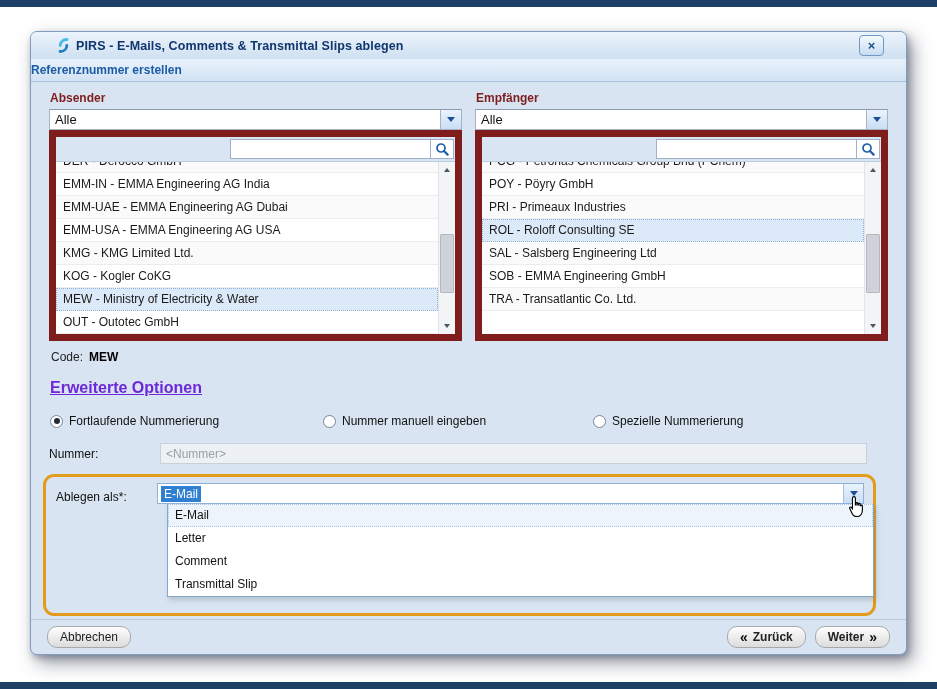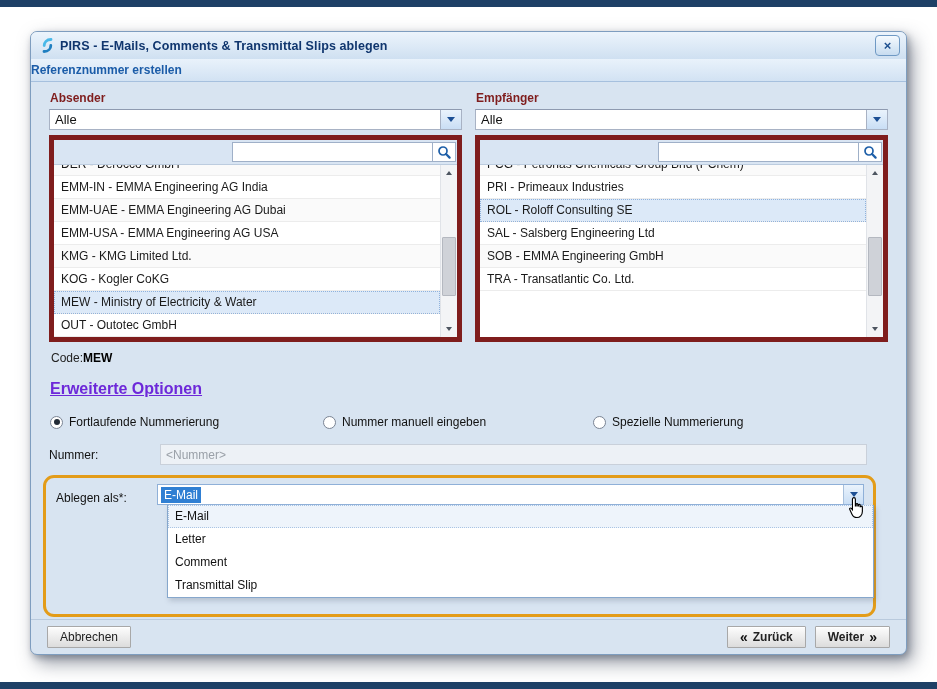--- a/index.html
+++ b/index.html
@@ -17,21 +17,21 @@
   
   .dialog {
     position:absolute; left:30px; top:31px; width:877px; height:624px;
     background:#d8e4f1;
     border:1px solid #7e9dbf;
     border-radius:7px;
     box-shadow:6px 8px 18px rgba(50,60,80,.50), 2px 3px 6px rgba(50,60,80,.35);
     z-index:2;
   }
   .titlebar {
-    height:27px; display:flex; align-items:center; padding:0 6px;
+    height:27px; display:flex; align-items:center; padding:0 22px;
     background:linear-gradient(#ecf4fc,#cfe0f1);
     border-radius:6px 6px 0 0;
   }
   .titlebar .app-icon { width:17px; height:17px; margin:0 4px 0 2px; flex:none; }
   .title-text { font-size:12.5px; font-weight:bold; color:#10366e; letter-spacing:.1px; }
   .close-btn {
     margin-left:auto; width:25px; height:21px; border:1px solid #6f99c4; border-radius:4px;
     background:linear-gradient(#f5fafe,#c7dcf0);
     display:flex; align-items:center; justify-content:center;
     font-size:13px; font-weight:bold; color:#1d4f8f; cursor:pointer;
@@ -55,21 +55,21 @@
     display:flex; align-items:center; position:relative; font-size:13px; color:#111;
   }
   .combo .combo-value { padding-left:5px; flex:1; }
   .combo-trigger {
     width:21px; align-self:stretch; border-left:1px solid #a8b2c4;
     background:linear-gradient(#eaf3fc,#c9def5);
     display:flex; align-items:center; justify-content:center; cursor:pointer; flex:none;
   }
   .chev-down { width:0; height:0; border-left:4px solid transparent; border-right:4px solid transparent; border-top:5px solid #1c4f94; }
 
-  .listbox { margin-top:5px; border:5px solid #7f1d1d; background:#fff; }
+  .listbox { border:7px solid #7f1d1d; background:#fff; }
   .list-toolbar {
     height:25px; background:#d9e5f3; border-bottom:1px solid #bcccdf;
     display:flex; align-items:center; justify-content:flex-end; padding:0 1px;
   }
   .search-input {
     width:200px; height:20px; border:1px solid #9fb0c8; border-right:none; background:#fff;
     font-family:"Liberation Sans",sans-serif; font-size:12px; padding:0 4px; outline:none;
   }
   .search-btn {
     width:24px; height:20px; border:1px solid #9fb0c8; background:#fff;
@@ -95,21 +95,21 @@
   .sb-btn { height:16px; display:flex; align-items:center; justify-content:center; cursor:pointer; }
   .sb-btn.down { position:absolute; bottom:0; left:0; right:0; }
   .tri-up { width:0;height:0;border-left:3.5px solid transparent;border-right:3.5px solid transparent;border-bottom:4.5px solid #4d5560; }
   .tri-down { width:0;height:0;border-left:3.5px solid transparent;border-right:3.5px solid transparent;border-top:4.5px solid #4d5560; }
   .sb-thumb {
     position:absolute; left:1px; right:1px; top:42%; height:34%;
     background:#cfd2d8; border:1px solid #b4b8c0; border-radius:1px; cursor:pointer;
   }
 
   .code-row { margin:9px 0 0 2px; font-size:12px; color:#222; }
-  .code-row b { color:#000; }
+  .code-row b { margin-left:6px; color:#000; }
 
   
   .section-heading { margin:15px 0 0 1px; font-size:16px; font-weight:bold; color:#6d28d9;text-decoration:underline; }
   .radio-row { margin:17px 0 0 1px; display:flex; align-items:center; }
   .radio-row div:nth-of-type(1){ width:273px; }
   .radio-row div:nth-of-type(2){ width:270px; }
   .radio-item { display:flex; align-items:center; gap:6px; cursor:pointer; }
   .radio {
     width:13px; height:13px; border-radius:50%; border:1px solid #7a8494; background:#fff; flex:none;
     display:flex; align-items:center; justify-content:center;
@@ -153,21 +153,21 @@
   .opt.focused { background:#eef4fb; outline:1px dotted #a9c4e4; outline-offset:-1px; }
 
   
   .footer {
     position:absolute; left:0; right:0; bottom:0; height:35px;
     border-top:1px solid #b9cadd; border-radius:0 0 6px 6px;
     display:flex; align-items:center; padding:0 16px;
   }
   .btn {
     height:22px; padding:0 12px; font-family:"Liberation Sans",sans-serif; font-size:12px; color:#222;
-    background:linear-gradient(#fdfdfd,#dcdcdc); border:1px solid #a8a8a8; border-radius:1px;
+    background:linear-gradient(#fdfdfd,#dcdcdc); border:1px solid #a8a8a8; border-radius:10px;
     box-shadow:inset 0 1px 0 #fff; cursor:pointer; display:flex; align-items:center; gap:5px;
   }
   .btn.nav { font-weight:bold; }
   .gmt { font-size:14px; font-weight:bold; color:#111; line-height:1; }
   .spacer { flex:1; }
   .footer .btn + .btn { margin-left:9px; }
 </style>
 </head>
 <body>
 
@@ -254,20 +254,21 @@
               <svg width="14" height="14" viewBox="0 0 14 14">
                 <circle cx="6" cy="6" r="4" fill="none" stroke="#1e5fa8" stroke-width="1.7"></circle>
                 <line x1="9" y1="9" x2="12.6" y2="12.6" stroke="#1e5fa8" stroke-width="2.2" stroke-linecap="round"></line>
               </svg>
             </span>
           </div>
           <div class="list-viewport">
             <div class="list-inner">
 
             <div class="row">PCG - Petronas Chemicals Group Bhd (PChem)</div>
+                <div class="row">POY - Pöyry GmbH</div>
                 <div class="row">PRI - Primeaux Industries</div>
                 <div class="row selected">ROL - Roloff Consulting SE</div>
                 <div class="row">SAL - Salsberg Engineering Ltd</div>
                 <div class="row">SOB - EMMA Engineering GmbH</div>
                 <div class="row">TRA - Transatlantic Co. Ltd.</div>
               </div>
             <div class="scrollbar">
               <div class="sb-btn">
                   <span class="tri-up"></span>
                 </div>

